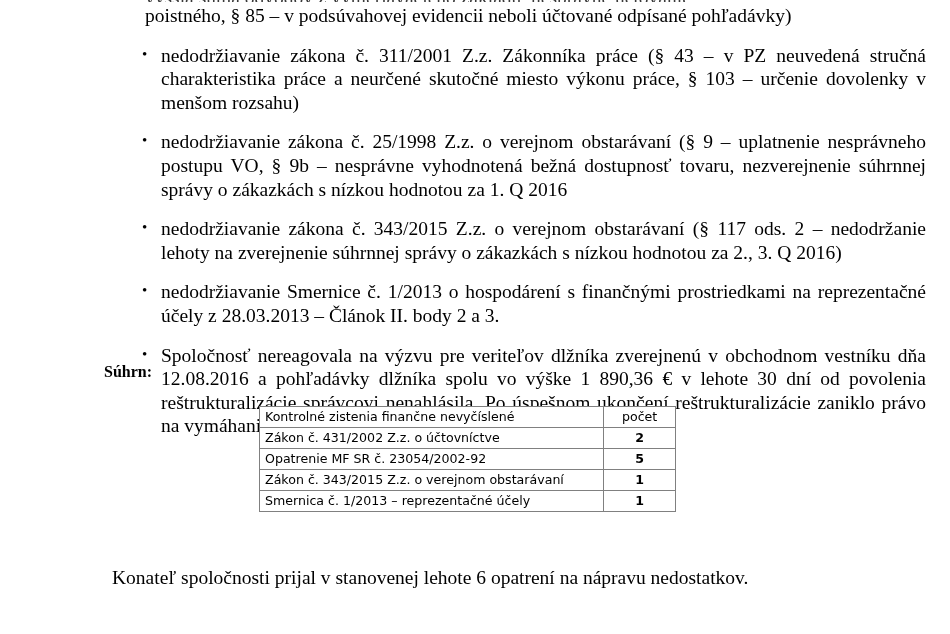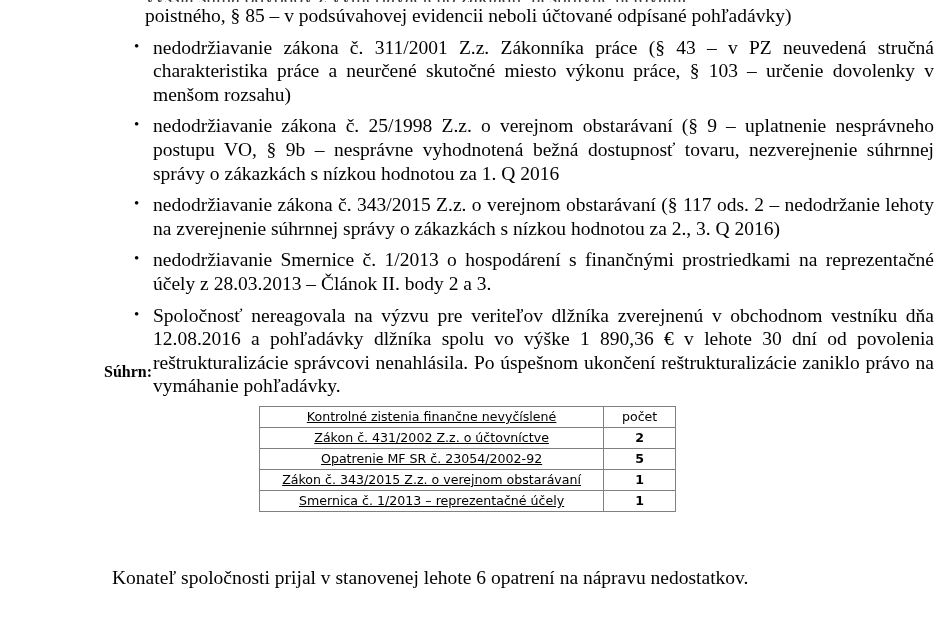--- a/index.html
+++ b/index.html
@@ -59,21 +59,21 @@
     margin: 0;
     padding: 0;
   }
   ul.bullets > li {
     position: relative;
     padding-left: 35px;
     font-size: 19.5px;
     line-height: 23.6px;
     text-align: justify;
     text-align-last: left;
-    margin: 8px;
+    margin: 16px;
   }
   ul.bullets > li::before {
     content: "\2022";
     position: absolute;
     left: 16px;
     top: -1px;
     font-size: 15px;
     line-height: 23.6px;
   }
   
@@ -102,23 +102,22 @@
     background: #ffffff;
   }
   .summary-table td {
     border: 1px solid #808080;
     padding: 2px 5px 3px 5px;
     height: 15px;
     vertical-align: middle;
     color: #000;
   }
   .summary-table td.label {
-    text-align: center;
+    text-align: left;
     width: 354px;
-    text-decoration: underline;
   }
   .summary-table td.count {
     text-align: center;
     width: 63px;
     font-weight: bold;
   }
   .summary-table tr.head td.label {
     font-weight: normal;
   }
   .summary-table tr.head td.count {

